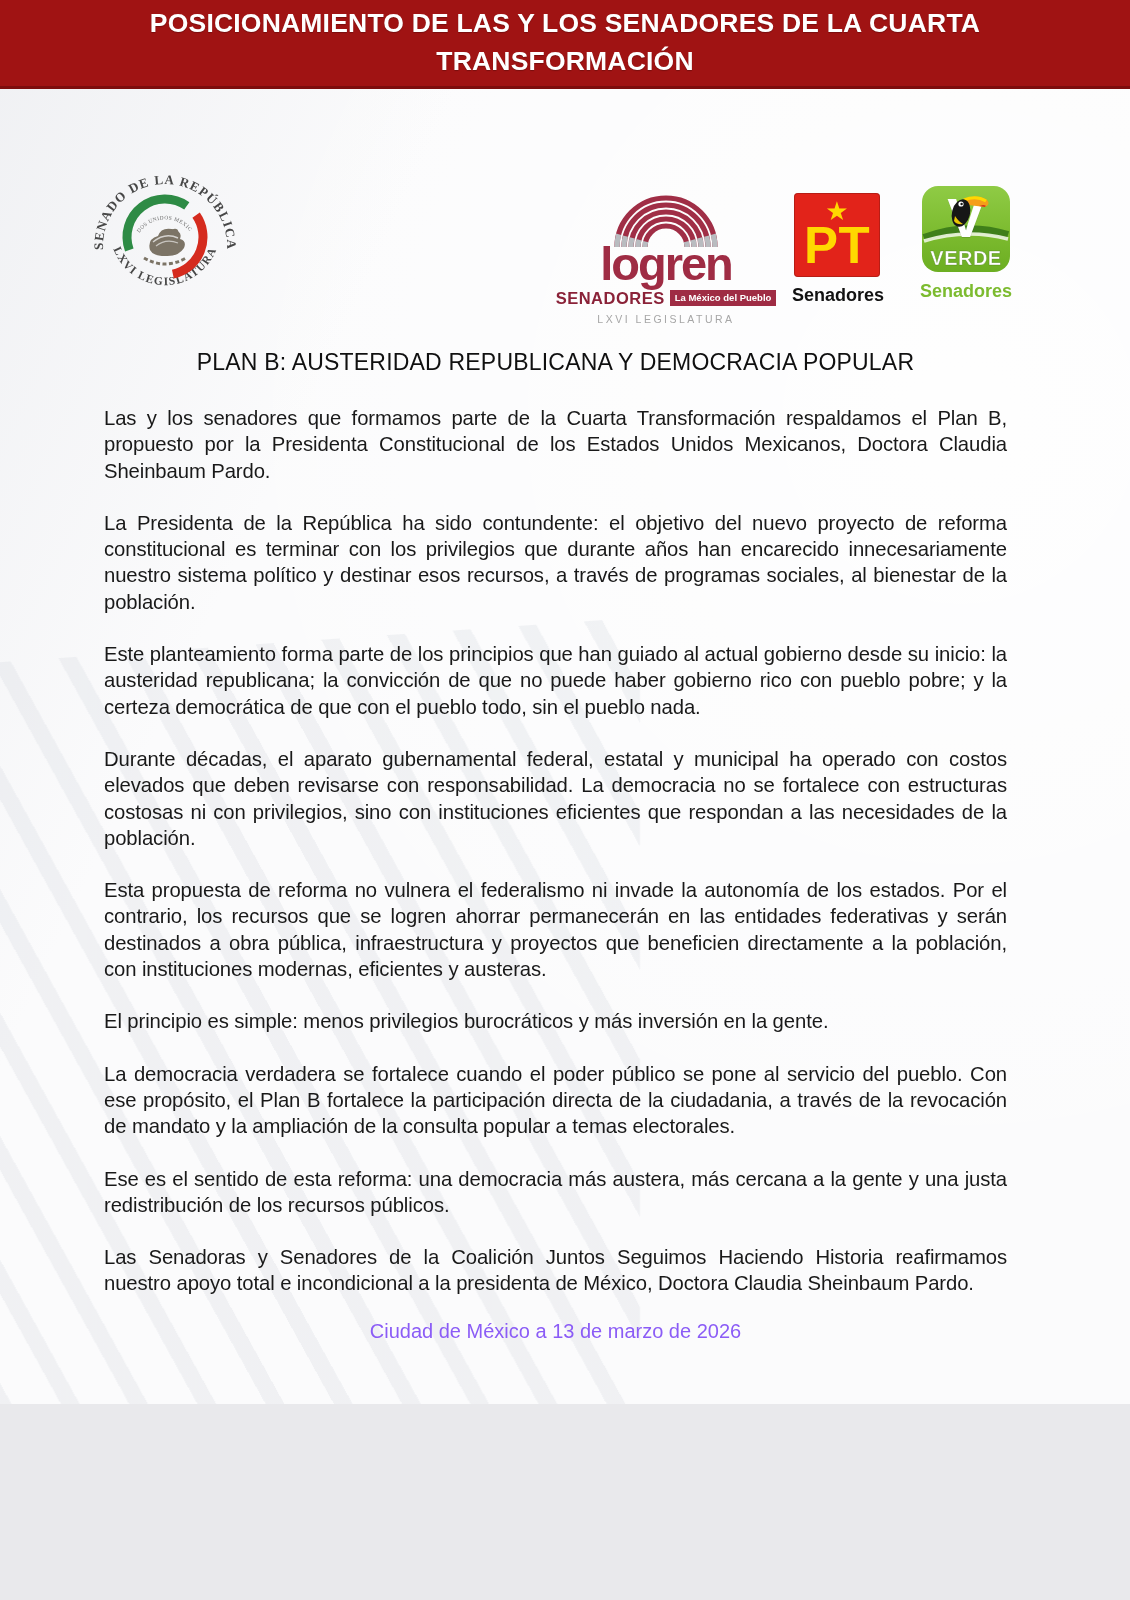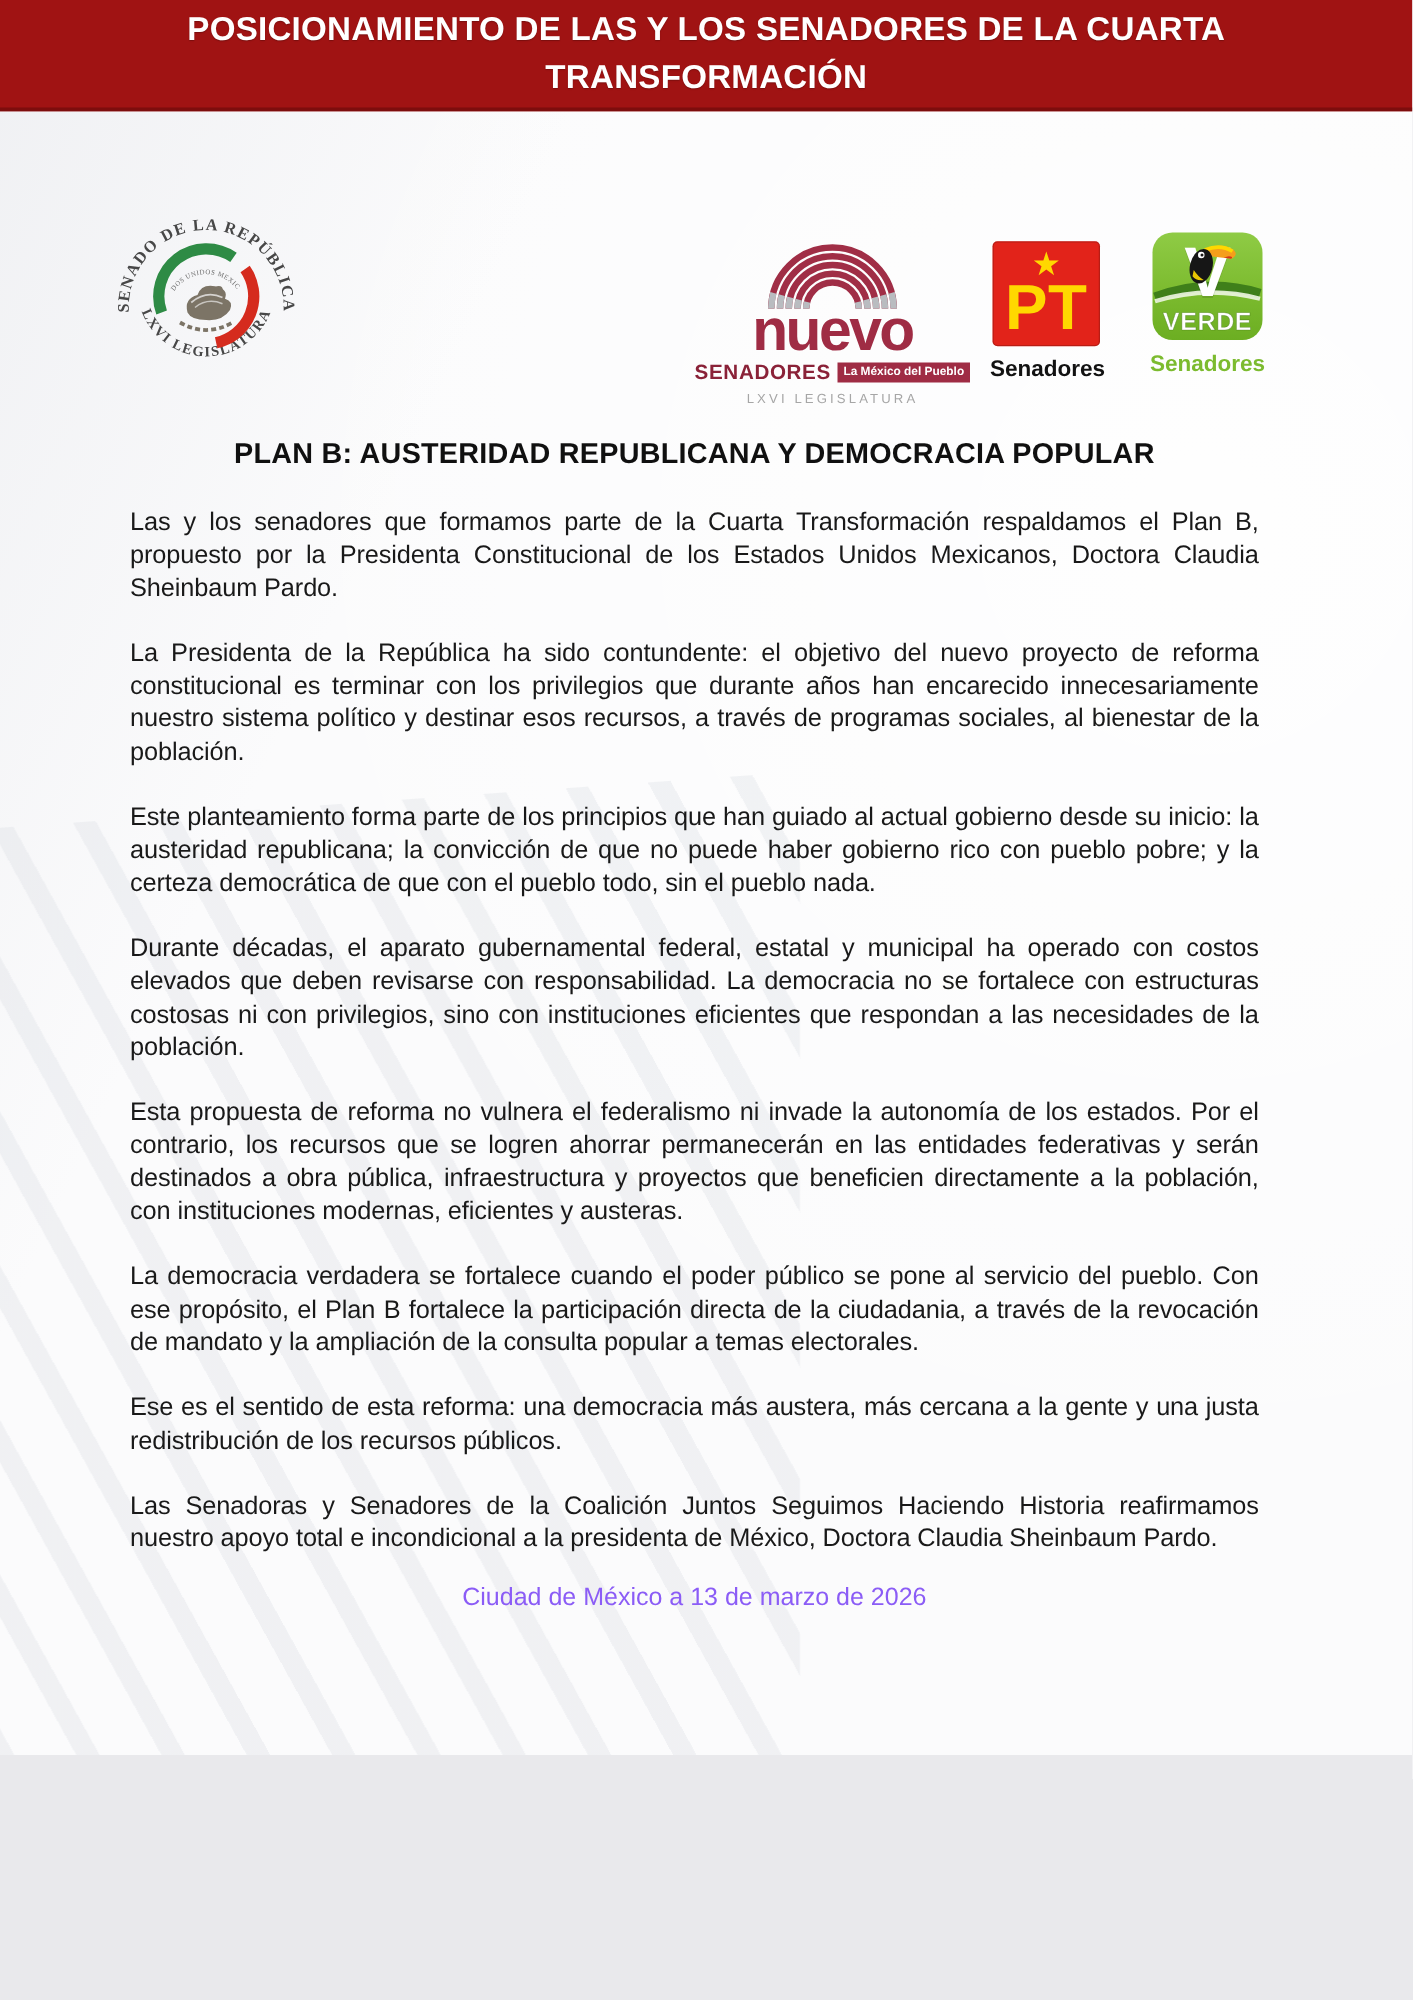--- a/index.html
+++ b/index.html
@@ -75,21 +75,21 @@
     color:#fff; font-weight:800; font-size:20px; letter-spacing:0.5px;
     -webkit-text-stroke:0.5px rgba(60,110,20,0.55);
   }
   .verde-swoosh { position:absolute; left:0; top:0; }
   .verde-toucan { position:absolute; left:24px; top:6px; }
   .verde-label { font-weight:bold; font-size:18px; margin-top:9px; }
 
   
   .content { position:absolute; left:104px; top:349px; width:903px; color:#191919; }
   .doc-title {
-    text-align:center; font-size:23px; font-weight:bold; color:#101010;
+    text-align:center; font-size:23px; font-weight:normal; color:#101010;
     letter-spacing:0.2px; margin-bottom:29px;
   }
   .paras p {
     font-size:20.3px; line-height:26.3px; text-align:justify;
     margin-bottom:26px; letter-spacing:-0.1px;
   }
   .paras p:last-child { margin-bottom:0; }
   .dateline { text-align:center; font-size:20px; margin-top:23px; color:#8b5cf6; }
 </style>
 </head>
@@ -147,21 +147,21 @@
         <path d="M 32 57 A 28 28 0 0 1 32.95 49.75"></path>
           <path d="M 87.05 49.75 A 28 28 0 0 1 88 57"></path>
         <path d="M 25 57 A 35 35 0 0 1 26.2 47.9"></path>
           <path d="M 93.8 47.9 A 35 35 0 0 1 95 57"></path>
         <path d="M 18 57 A 42 42 0 0 1 19.4 46.1"></path>
           <path d="M 100.6 46.1 A 42 42 0 0 1 102 57"></path>
         <path d="M 11 57 A 49 49 0 0 1 12.7 44.3"></path>
           <path d="M 107.3 44.3 A 49 49 0 0 1 109 57"></path>
       </g>
     </svg>
-    <div class="morena-word" style="color:#9F2C44;">nuevo</div>
+    <div class="morena-word" style="color:#9F2C44;">logren</div>
     <div class="morena-row">
       <span class="morena-sen" style="color:#8A2238;">SENADORES</span>
       <span class="morena-badge" style="background:#9F2C44;">La México del Pueblo</span>
     </div>
     <div class="morena-leg">LXVI LEGISLATURA</div>
   </div>
 
   <div class="pt">
     <div class="pt-square" style="background:#E2231A;">
       <div class="pt-star" style="color:#FFD800;">★</div>
@@ -192,20 +192,21 @@
   </div>
 
   <main class="content">
     <h1 class="doc-title">PLAN B: AUSTERIDAD REPUBLICANA Y DEMOCRACIA POPULAR</h1>
     <div class="paras">
         <p>Las y los senadores que formamos parte de la Cuarta Transformación respaldamos el Plan B, propuesto por la Presidenta Constitucional de los Estados Unidos Mexicanos, Doctora Claudia Sheinbaum Pardo.</p>
         <p>La Presidenta de la República ha sido contundente: el objetivo del nuevo proyecto de reforma constitucional es terminar con los privilegios que durante años han encarecido innecesariamente nuestro sistema político y destinar esos recursos, a través de programas sociales, al bienestar de la población.</p>
         <p>Este planteamiento forma parte de los principios que han guiado al actual gobierno desde su inicio: la austeridad republicana; la convicción de que no puede haber gobierno rico con pueblo pobre; y la certeza democrática de que con el pueblo todo, sin el pueblo nada.</p>
         <p>Durante décadas, el aparato gubernamental federal, estatal y municipal ha operado con costos elevados que deben revisarse con responsabilidad. La democracia no se fortalece con estructuras costosas ni con privilegios, sino con instituciones eficientes que respondan a las necesidades de la población.</p>
         <p>Esta propuesta de reforma no vulnera el federalismo ni invade la autonomía de los estados. Por el contrario, los recursos que se logren ahorrar permanecerán en las entidades federativas y serán destinados a obra pública, infraestructura y proyectos que beneficien directamente a la población, con instituciones modernas, eficientes y austeras.</p>
+        <p>El principio es simple: menos privilegios burocráticos y más inversión en la gente.</p>
         <p>La democracia verdadera se fortalece cuando el poder público se pone al servicio del pueblo. Con ese propósito, el Plan B fortalece la participación directa de la ciudadania, a través de la revocación de mandato y la ampliación de la consulta popular a temas electorales.</p>
         <p>Ese es el sentido de esta reforma: una democracia más austera, más cercana a la gente y una justa redistribución de los recursos públicos.</p>
         <p>Las Senadoras y Senadores de la Coalición Juntos Seguimos Haciendo Historia reafirmamos nuestro apoyo total e incondicional a la presidenta de México, Doctora Claudia Sheinbaum Pardo.</p>
       </div>
     <div class="dateline">Ciudad de México a 13 de marzo de 2026</div>
   </main>
 
 </div>
 
 </body></html>

